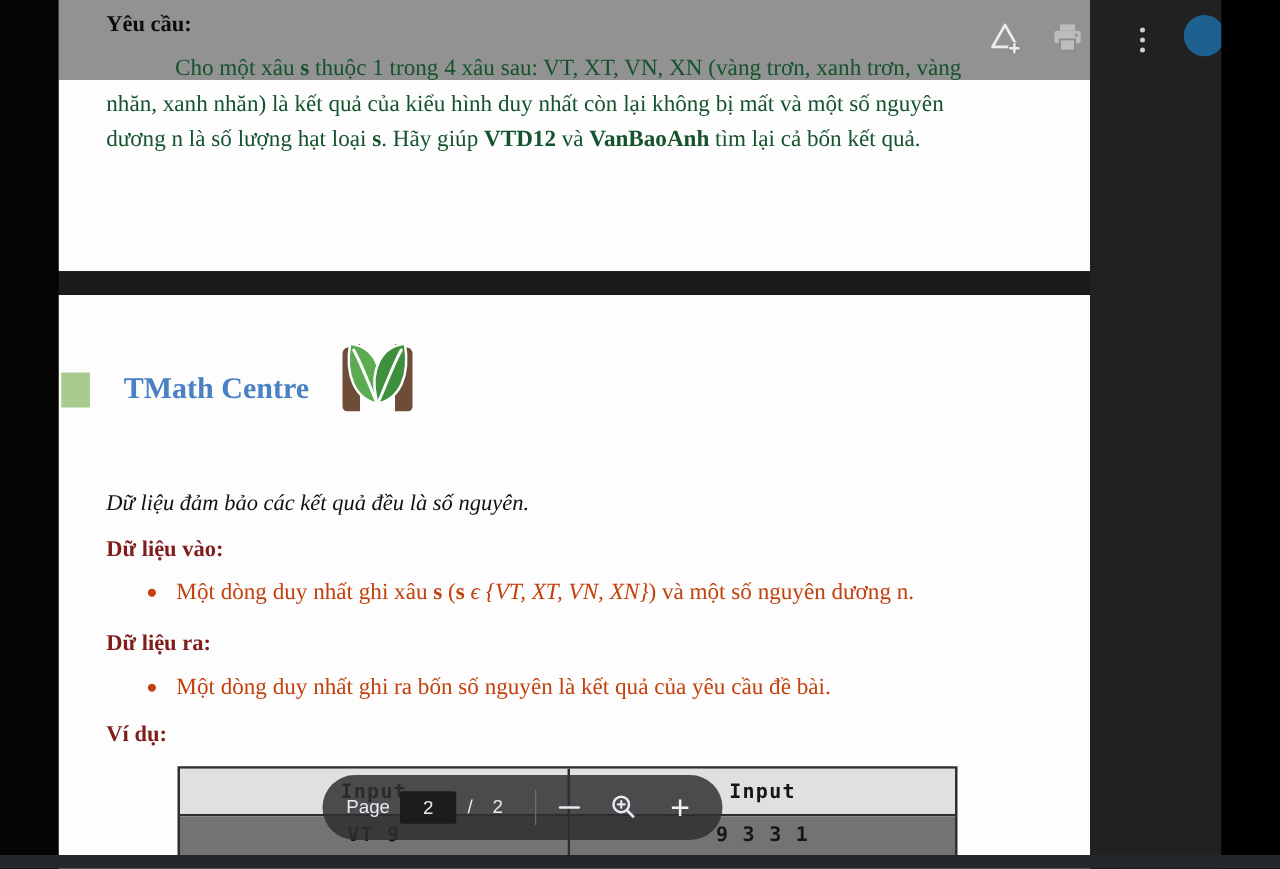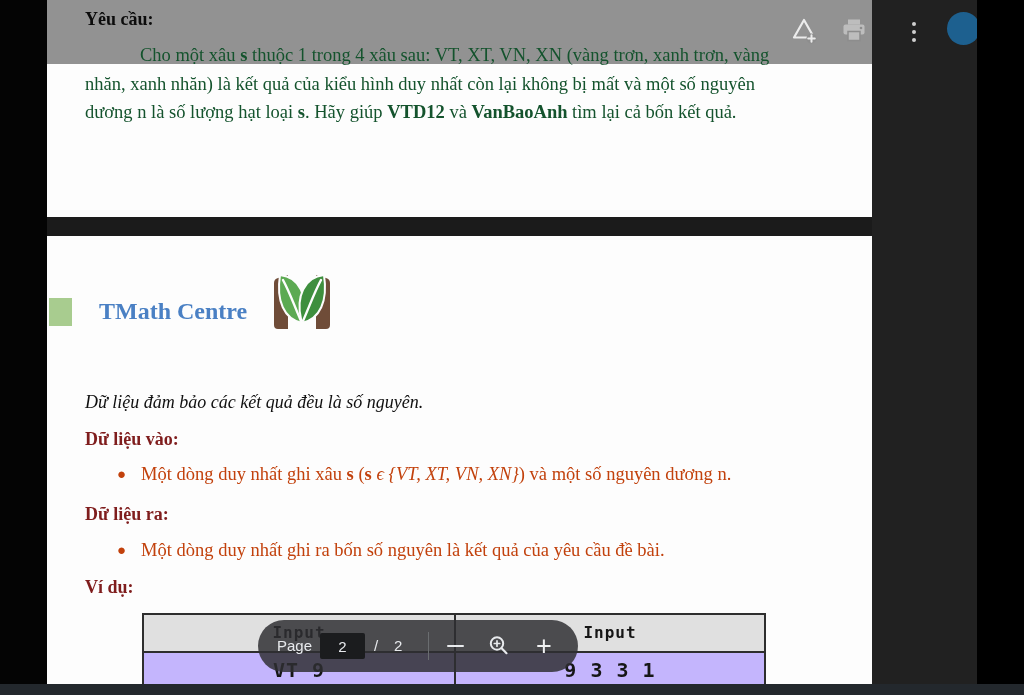--- a/index.html
+++ b/index.html
@@ -42,21 +42,21 @@
   .note-it { position:absolute; left:38px; font-size:18px; font-style:italic; color:#101010; white-space:nowrap; }
   .bullet-line { position:absolute; left:70px; font-size:18.5px; color:#c2410c; white-space:nowrap; }
   .bullet-dot { display:inline-block; margin-right:15px; font-size:15px; vertical-align:1px; }
 
   
   .ex-table { position:absolute; left:95px; top:377px; width:624px; border:2px solid #2e2e2e; z-index:2;
               font-family:"DejaVu Sans Mono", monospace; color:#161616; }
   .ex-row { display:flex; }
   .ex-cell { width:312px; text-align:center; letter-spacing:1px; }
   .ex-head .ex-cell { background:#e0e0e0; font-weight:600; font-size:16px; padding:8px 0 9px; }
-  .ex-data .ex-cell { background:#c4b5fd; font-weight:600; font-size:20px; padding:5px 0 10px; }
+  .ex-data .ex-cell { background:#737373; font-weight:600; font-size:16px; padding:5px 0 10px; }
   .ex-cell + .ex-cell { border-left:2px solid #2e2e2e; }
   .ex-head { border-bottom:2px solid #2e2e2e; }
 
   
   .pill { position:absolute; left:258px; top:620px; width:320px; height:52px; border-radius:26px;
           background:rgba(46,47,50,0.84); z-index:6; font-family:"Liberation Sans", sans-serif;
           color:#e8eaed; }
   .pill-label { position:absolute; left:19px; top:17px; font-size:15px; }
   .pill-input { position:absolute; left:62px; top:13px; width:45px; height:26px; background:#1b1c1e;
                 border:none; border-radius:2px; color:#e8eaed; text-align:center; font-size:15px;

